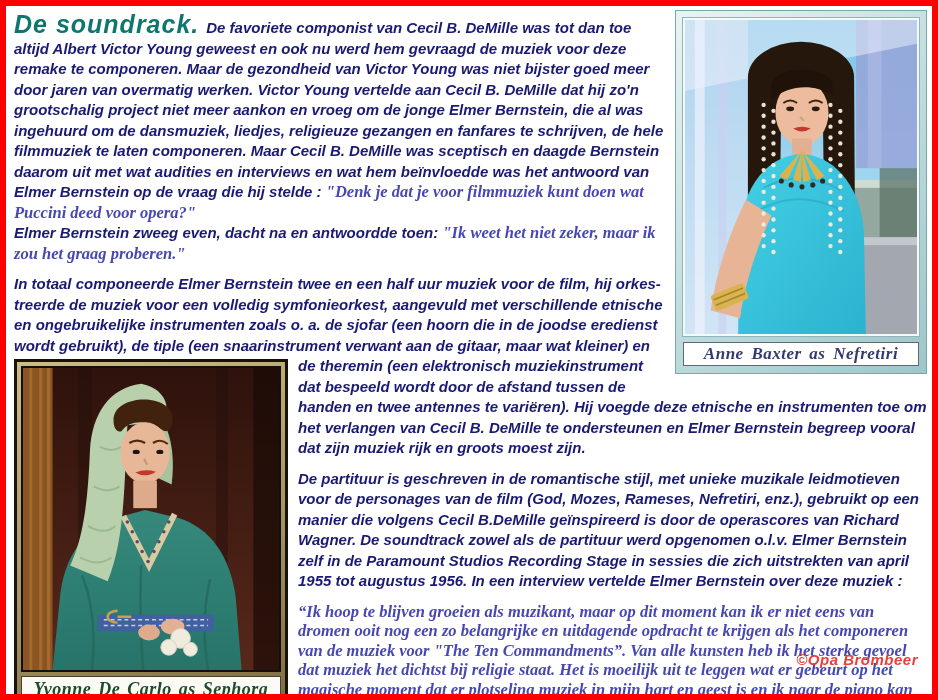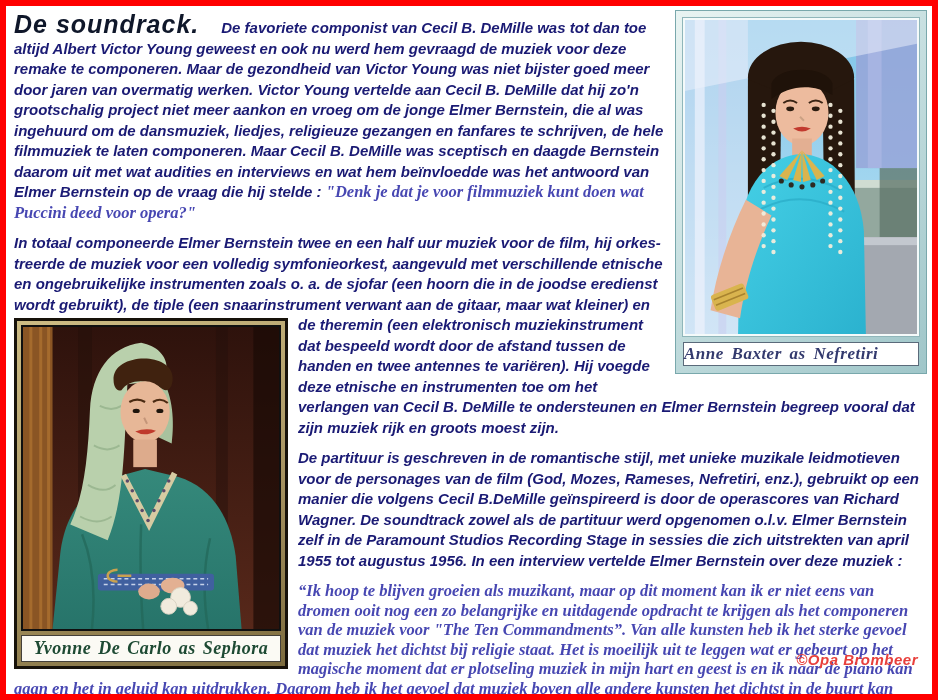--- a/index.html
+++ b/index.html
@@ -19,27 +19,27 @@
   .para {
     color: #1a1a74;
     font-weight: bold;
     font-style: italic;
     font-size: 15px;
     line-height: 20.5px;
     text-align: left;
   }
   .para + .para.gap { margin-top: 10px; }
   .title {
-    color: #0f172a;
+    color: #0f766e;
     font-size: 25px;
     line-height: 1;
     font-weight: bold;
     font-style: italic;
     letter-spacing: 1px;
-    margin-right: 22px;
+    margin-right: 7px;
     white-space: nowrap;
   }
   .q {
     font-family: "Liberation Serif", "DejaVu Serif", serif;
     color: #4747b2;
     font-weight: bold;
     font-style: italic;
     font-size: 16.5px;
     line-height: inherit;
   }
@@ -65,21 +65,21 @@
   .fig-anne .photo {
     width: 236px; height: 318px;
     border: 2px solid #f4fafa;
     outline: 1px solid #8fb6ba;
     overflow: hidden;
   }
   .fig-anne .caption {
     margin-top: 6px;
     background: #ffffff;
     border: 1px solid #5a6a7a;
-    text-align: left;
+    text-align: center;
     font-family: "Liberation Serif", "DejaVu Serif", serif;
     font-weight: bold; font-style: italic;
     font-size: 17px; line-height: 22px;
     letter-spacing: .5px; word-spacing: 3px;
     color: #333a6e;
   }
 
   .fig-yvonne {
     float: left;
     width: 274px;
@@ -245,20 +245,23 @@
             <circle cx="158" cy="235" r="2.2"></circle>
         </g>
       </svg>
     </div>
     <div class="caption">Anne Baxter as Nefretiri</div>
   </div>
 
   <div class="para">
     <span class="title">De soundrack.</span><span>De favoriete componist van Cecil B. DeMille was tot dan toe altijd Albert Victor Young geweest en ook nu werd hem gevraagd de muziek voor deze remake te compo­neren. Maar de gezondheid van Victor Young was niet bijster goed meer door jaren van overmatig werken. Victor Young vertelde aan Cecil B. DeMille dat hij zo'n grootschalig project niet meer aankon en vroeg om de jonge Elmer Bernstein, die al was ingehuurd om de dansmu­ziek, liedjes, religieuze gezangen en fanfares te schrijven, de hele filmmuziek te laten compo­neren. Maar Cecil B. DeMille was sceptisch en daagde Bernstein daarom uit met wat audities en interviews en wat hem beïnvloedde was het antwoord van Elmer Bernstein op de vraag die hij stelde : </span><span class="q">"Denk je dat je voor filmmuziek kunt doen wat Puccini deed voor opera?"</span>
   </div>
+  <div class="para">
+    <span>Elmer Bernstein zweeg even, dacht na en antwoordde toen: </span><span class="q">"Ik weet het niet zeker, maar ik zou het graag proberen."</span>
+  </div>
 
   <div class="para gap">
     <span>In totaal componeerde Elmer Bernstein twee en een half uur muziek voor de film, hij orkes­treerde de muziek voor een volledig symfonieorkest, aangevuld met verschillende etnische en ongebruikelijke instrumenten zoals o. a. de sjofar (een hoorn die in de joodse eredienst wordt gebruikt), de tiple (een snaarinstrument verwant aan de gitaar, maar wat kleiner) en de </span><span class="fig-yvonne">
         <span class="photo" style="display:block">
           <svg viewBox="0 0 260 306" preserveAspectRatio="none">
         <defs>
           <linearGradient id="bgv" x1="0" y1="0" x2="0" y2="1">
             <stop offset="0" stop-color="#2e120c"></stop>
                 <stop offset="1" stop-color="#57281a"></stop>
           </linearGradient>

